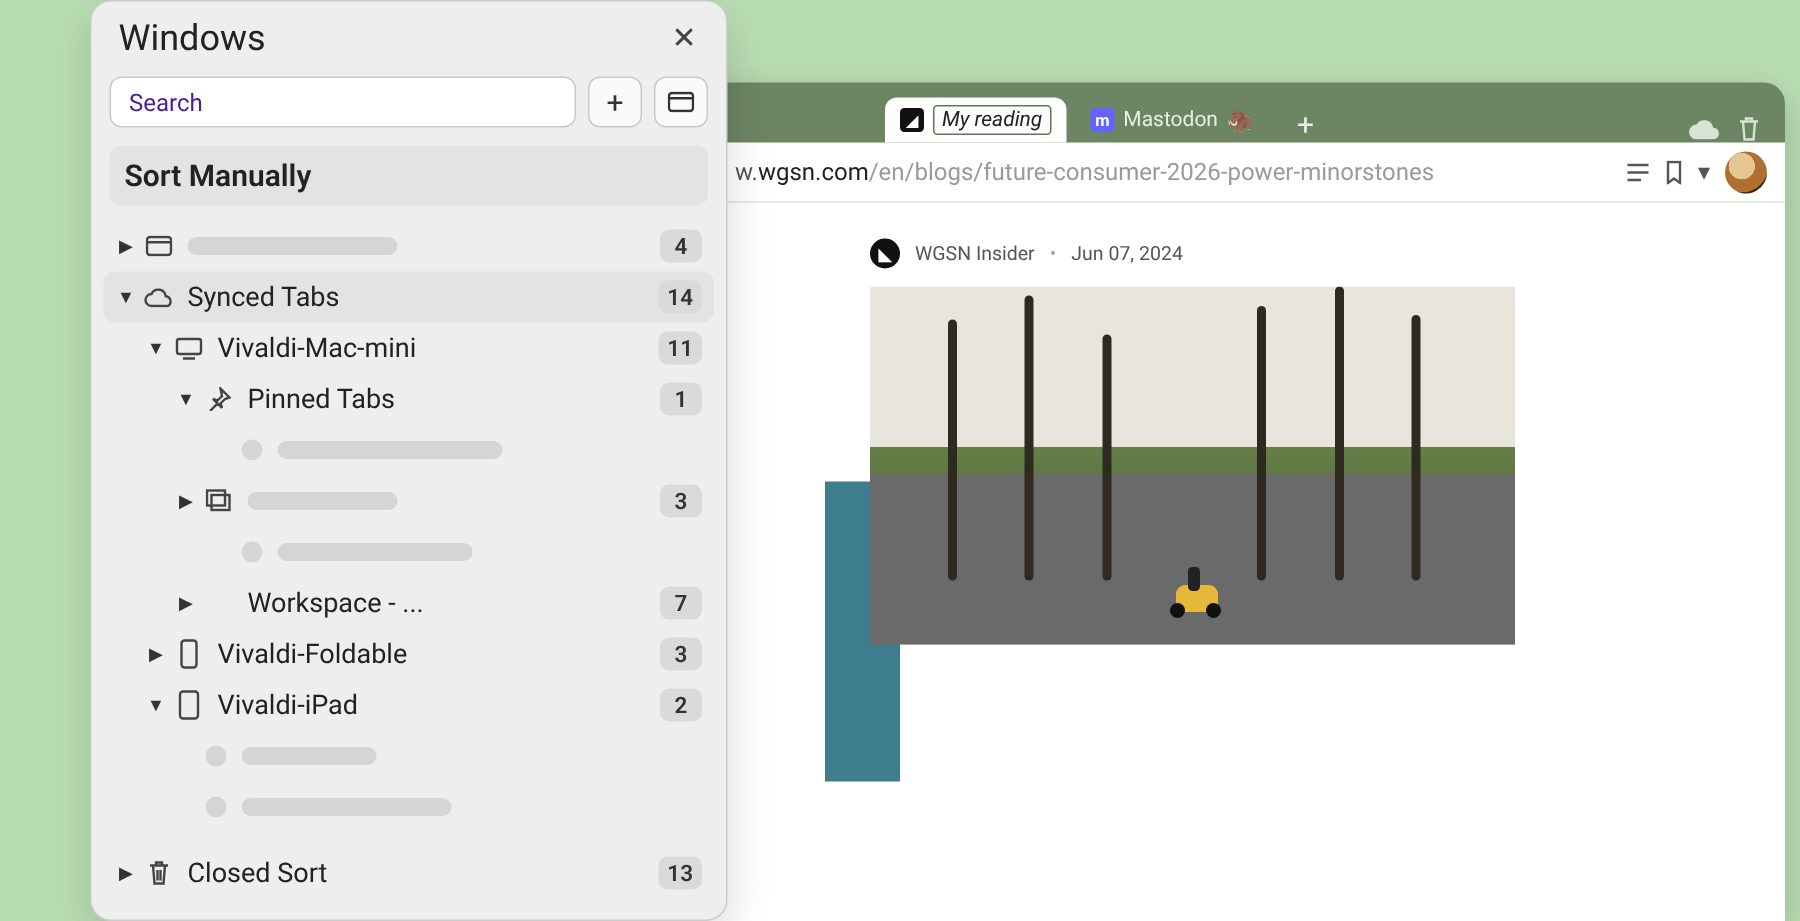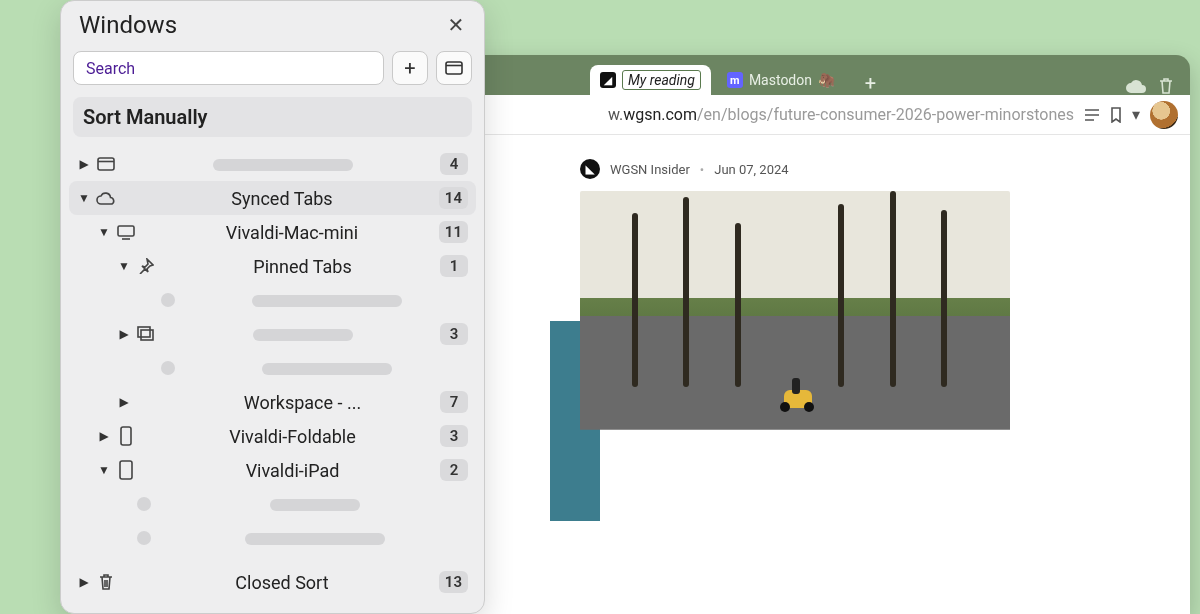--- a/index.html
+++ b/index.html
@@ -21,21 +21,21 @@
   .toolbtn { width: 36px; height: 34px; border: 1px solid #c9c9c9; border-radius: 8px; background: #fafafa; display: flex; align-items: center; justify-content: center; color: #333; }
   .plus-glyph { font-size: 20px; line-height: 1; }
 
   .sort-row { margin: 6px 12px; padding: 8px 10px; background: #e3e3e5; border-radius: 8px; font-weight: 600; font-size: 20px; color: #222; }
 
   .tree { flex: 1 1 auto; overflow: auto; padding: 4px 8px 0 8px; }
   .row { display: flex; align-items: center; height: 34px; border-radius: 8px; padding: 0 8px; color: #222; font-size: 18px; }
   .row.hover { background: #e3e3e5; }
   .row .arrow { width: 14px; text-align: center; color: #333; font-size: 12px; margin-right: 4px; }
   .row .icon { width: 22px; display: flex; align-items: center; justify-content: center; margin-right: 8px; color: #444; }
-  .row .label { flex: 1 1 auto; white-space: nowrap; overflow: hidden; text-overflow: ellipsis; text-align: center; }
+  .row .label { flex: 1 1 auto; white-space: nowrap; overflow: hidden; text-overflow: ellipsis; }
   .row .count { min-width: 28px; height: 22px; background: #dadadc; border-radius: 6px; font-weight: 600; font-size: 15px; display: flex; align-items: center; justify-content: center; color: #333; padding: 0 6px; }
 
   .indent-1 { padding-left: 28px; }
   .indent-2 { padding-left: 48px; }
   .indent-3 { padding-left: 68px; }
   .indent-4 { padding-left: 92px; }
 
   
   .sk { height: 12px; border-radius: 6px; background: #d5d5d7; }
   .sk-dot { width: 14px; height: 14px; border-radius: 50%; background: #d5d5d7; margin-right: 10px; }
@@ -53,21 +53,21 @@
   .tab.active { background: #fff; color: #222; }
   .tab.inactive { color: #e8efe5; }
   .tab-label-box { border: 1.5px solid #5a7a4e; border-radius: 3px; padding: 1px 5px; font-style: italic; }
   .tab-fav { width: 16px; height: 16px; border-radius: 3px; display: inline-flex; align-items: center; justify-content: center; font-size: 11px; }
   .mastodon-fav { background: #6364ff; color: #fff; font-weight: 700; }
   .mammoth { font-size: 14px; }
 
   .tabstrip .newtab { color: #e8efe5; width: 26px; text-align: center; font-size: 20px; margin-left: 6px; }
   .tabstrip-right { margin-left: auto; display: flex; gap: 12px; color: #d8e3d3; font-size: 16px; align-items: center; padding-right: 6px; }
 
-  .addrbar { height: 40px; background: #fff; display: flex; align-items: center; padding: 0 12px 0 60px; gap: 10px; font-size: 16px; color: #555; border-bottom: 1px solid #e5e5e5; text-align: right; }
+  .addrbar { height: 40px; background: #fff; display: flex; align-items: center; padding: 0 12px 0 60px; gap: 10px; font-size: 16px; color: #555; border-bottom: 1px solid #e5e5e5; }
   .url { flex: 1 1 auto; white-space: nowrap; overflow: hidden; }
   .url .domain { color: #222; }
   .url .path { color: #9a9a9a; }
   .addr-icon { color: #555; }
   .avatar { width: 28px; height: 28px; border-radius: 50%; background: radial-gradient(circle at 40% 35%, #e6c690 0 35%, #b07030 36% 70%, #3a2a18 71% 100%); }
 
   .page { background: #fff; height: calc(100% - 80px); padding: 24px 0 0 150px; position: relative; }
   .byline { display: flex; align-items: center; gap: 10px; font-size: 13px; color: #555; margin-bottom: 12px; }
   .byline .logo { width: 20px; height: 20px; border-radius: 50%; background: #111; display: flex; align-items: center; justify-content: center; color: #fff; font-size: 11px; font-weight: 700; }
   .byline .dot { color: #aaa; }

